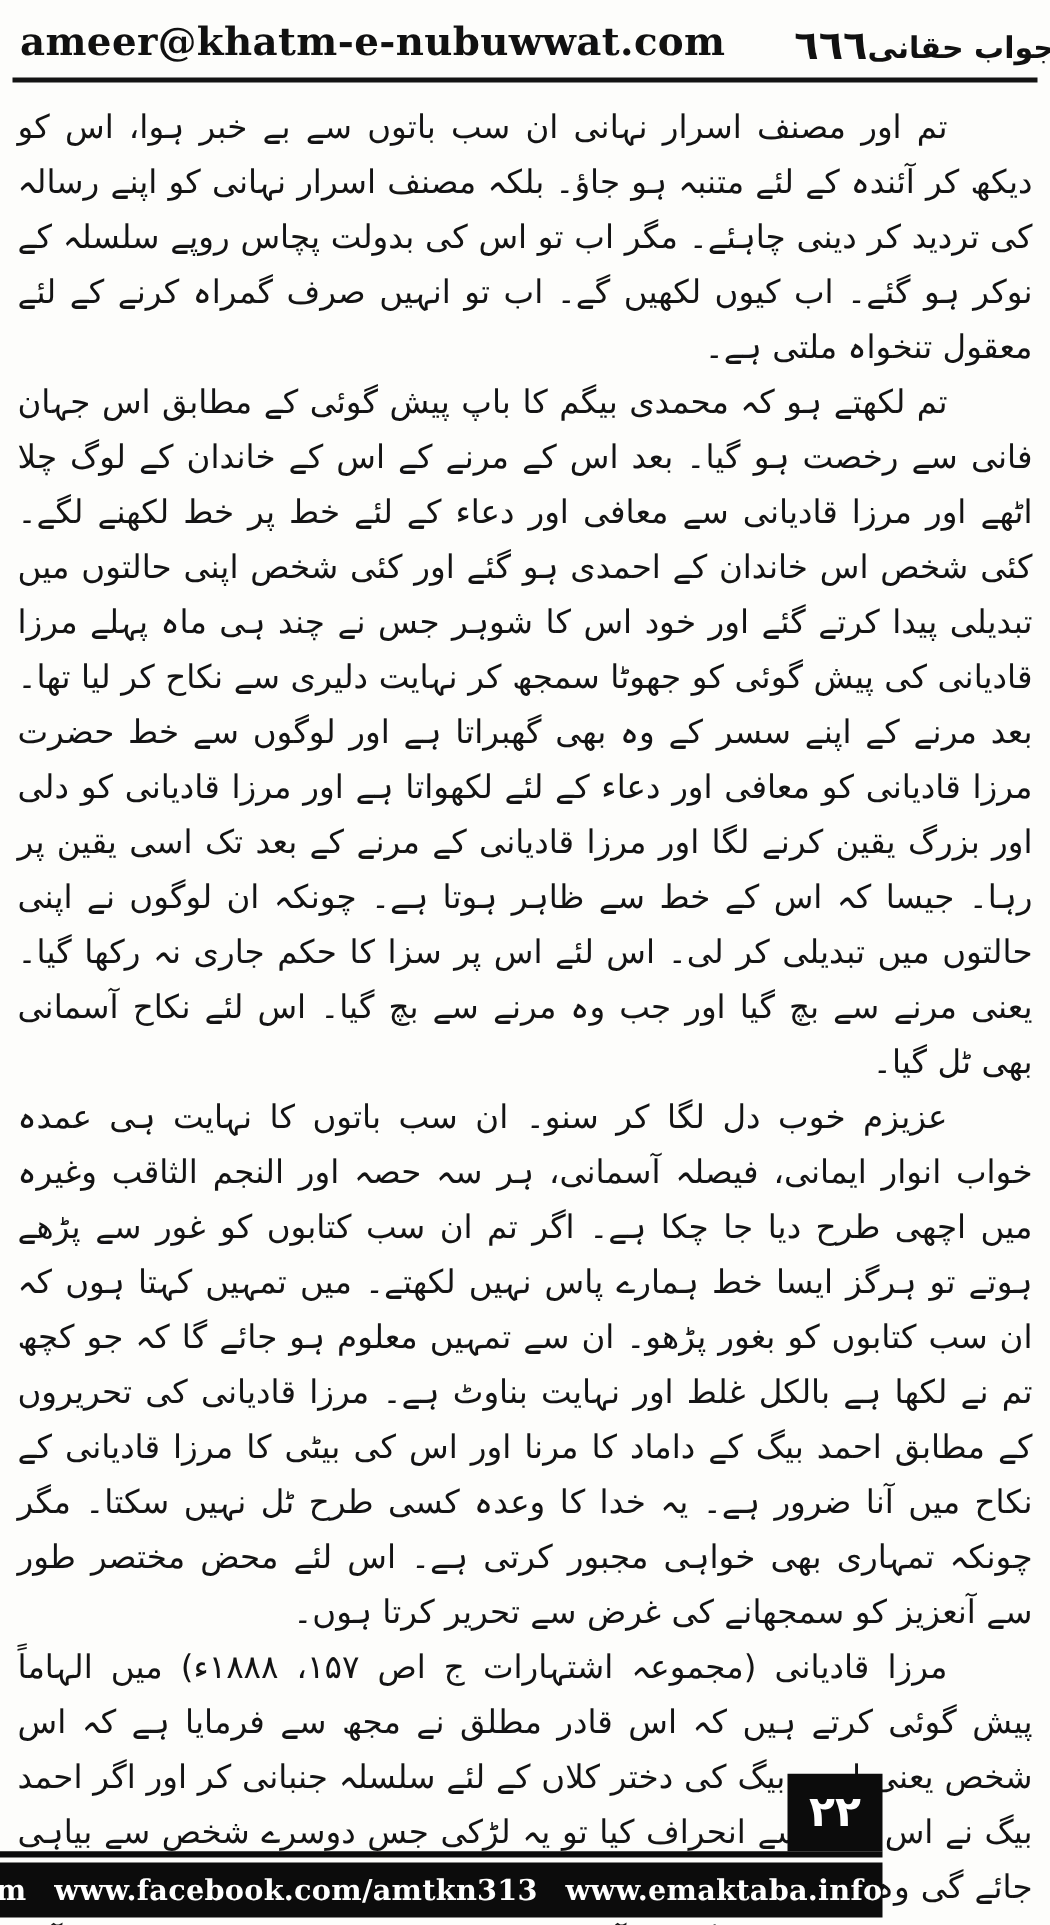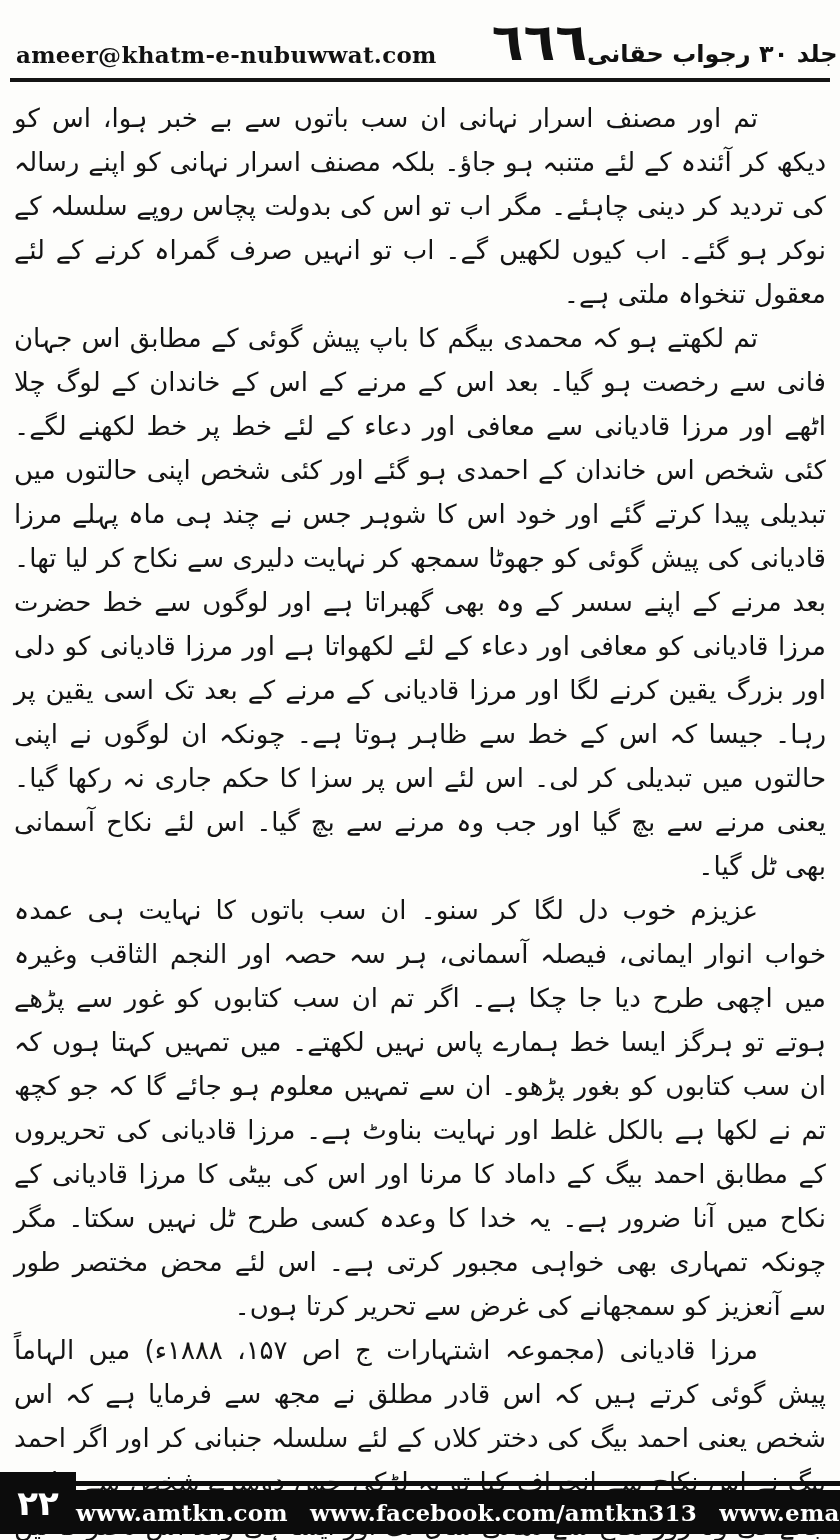--- a/index.html
+++ b/index.html
@@ -20,26 +20,26 @@
   
   .header {
     display: flex;
     align-items: flex-end;
     padding: 16px 16px 4px 16px;
     direction: ltr;
   }
   .header-email {
     font-family: "DejaVu Serif", serif;
     font-weight: bold;
-    font-size: 23px;
+    font-size: 31px;
     letter-spacing: 0.3px;
     white-space: nowrap;
   }
   .header-pagenum {
-    font-size: 52px;
+    font-size: 32px;
     font-weight: bold;
     line-height: 1;
     margin-left: 55px;
     font-family: "DejaVu Sans", sans-serif;
   }
   .header-title {
     margin-left: auto;
     direction: rtl;
     font-size: 24px;
     font-weight: bold;
@@ -67,20 +67,21 @@
   }
 
   
   .footer {
     position: absolute;
     left: 0;
     bottom: 6px;
     width: 706px;
     display: flex;
     align-items: flex-end;
+    flex-direction: column;
   }
   .footer-pagebox {
     width: 76px;
     height: 62px;
     background: #0c0c0c;
     color: #ffffff;
     display: flex;
     align-items: center;
     justify-content: center;
     font-size: 34px;

